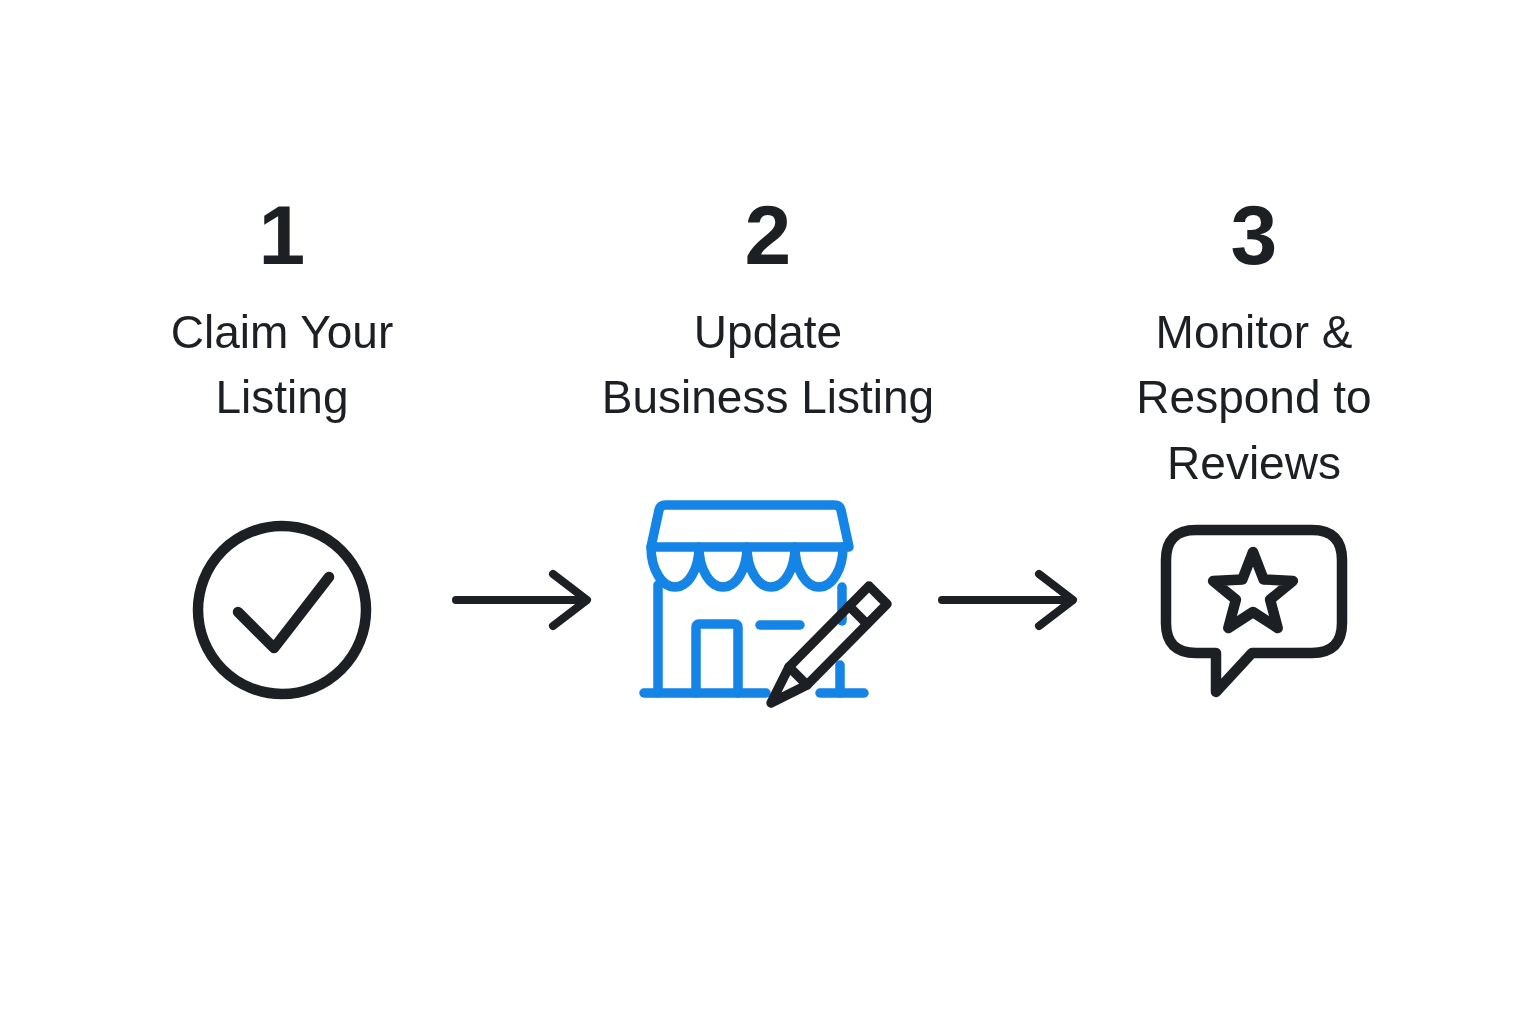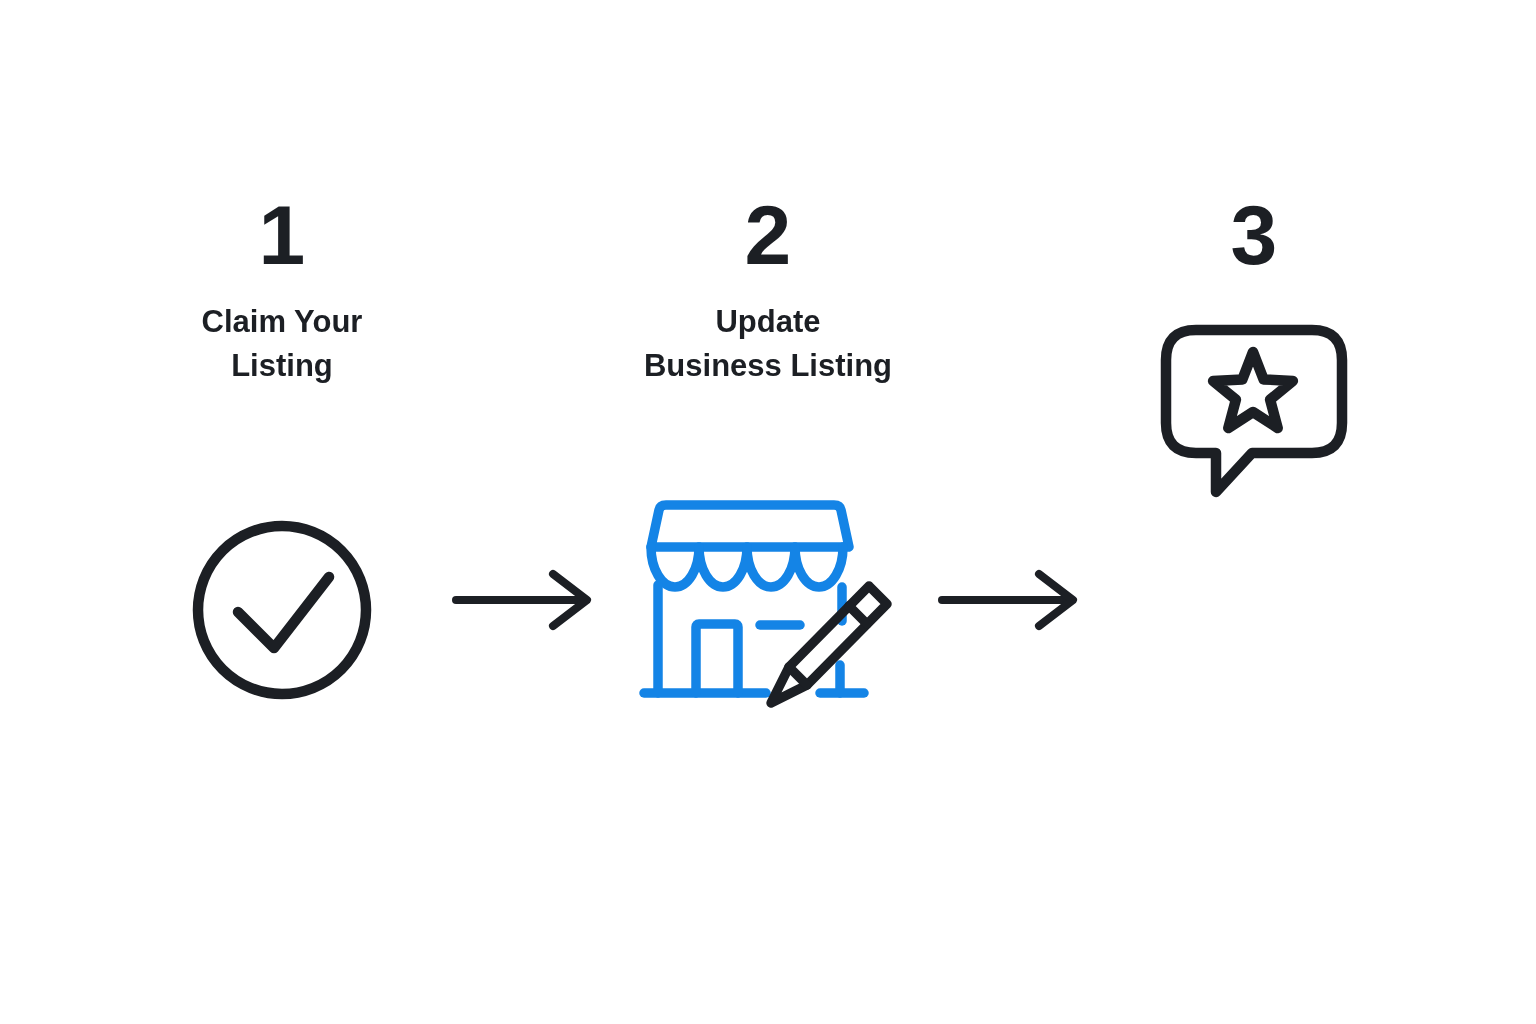--- a/index.html
+++ b/index.html
@@ -33,22 +33,22 @@
     justify-content: center;
     font-size: 84px;
     font-weight: 700;
     color: var(--ink, #1c1f24);
     letter-spacing: 0.5px;
   }
   .step-title {
     height: 200px;
     box-sizing: border-box;
     padding-top: 10px;
-    font-size: 31px;
-    font-weight: 700;
+    font-size: 46px;
+    font-weight: 400;
     line-height: 1.42;
     color: var(--ink, #1c1f24);
     text-align: center;
     white-space: pre-line;
   }
   .step-icon {
     height: 240px;
     display: flex;
     align-items: center;
     justify-content: center;
@@ -126,20 +126,23 @@
 
   <div class="connector">
     <svg width="150" height="70" viewBox="0 0 150 70">
       <path class="stroke-ink" d="M6 35 H131" stroke-width="8" stroke-linecap="round"></path>
       <path class="stroke-ink" d="M103 9 L137 35 L103 61" stroke-width="8" stroke-linecap="round" stroke-linejoin="round"></path>
     </svg>
   </div>
 
   <div class="step">
     <div class="step-number">3</div>
+    <div class="step-title">Monitor &amp;
+Respond to
+Reviews</div>
     <div class="step-icon">
       <svg width="200" height="185" viewBox="0 0 200 185">
         <g class="stroke-ink" stroke-width="10.5" stroke-linecap="round" stroke-linejoin="round">
 
           <path d="M42 12 H158 Q188 12 188 42 V105 Q188 135 158 135 H98 L62 174 V135 H42 Q12 135 12 105 V42 Q12 12 42 12 Z"></path>
 
           <path d="M99 34 L109.6 61.4 L138.9 63 L116.1 81.6 L123.7 110 L99 94 L74.3 110 L81.9 81.6 L59.1 63 L88.4 61.4 Z"></path>
         </g>
       </svg>
     </div>

